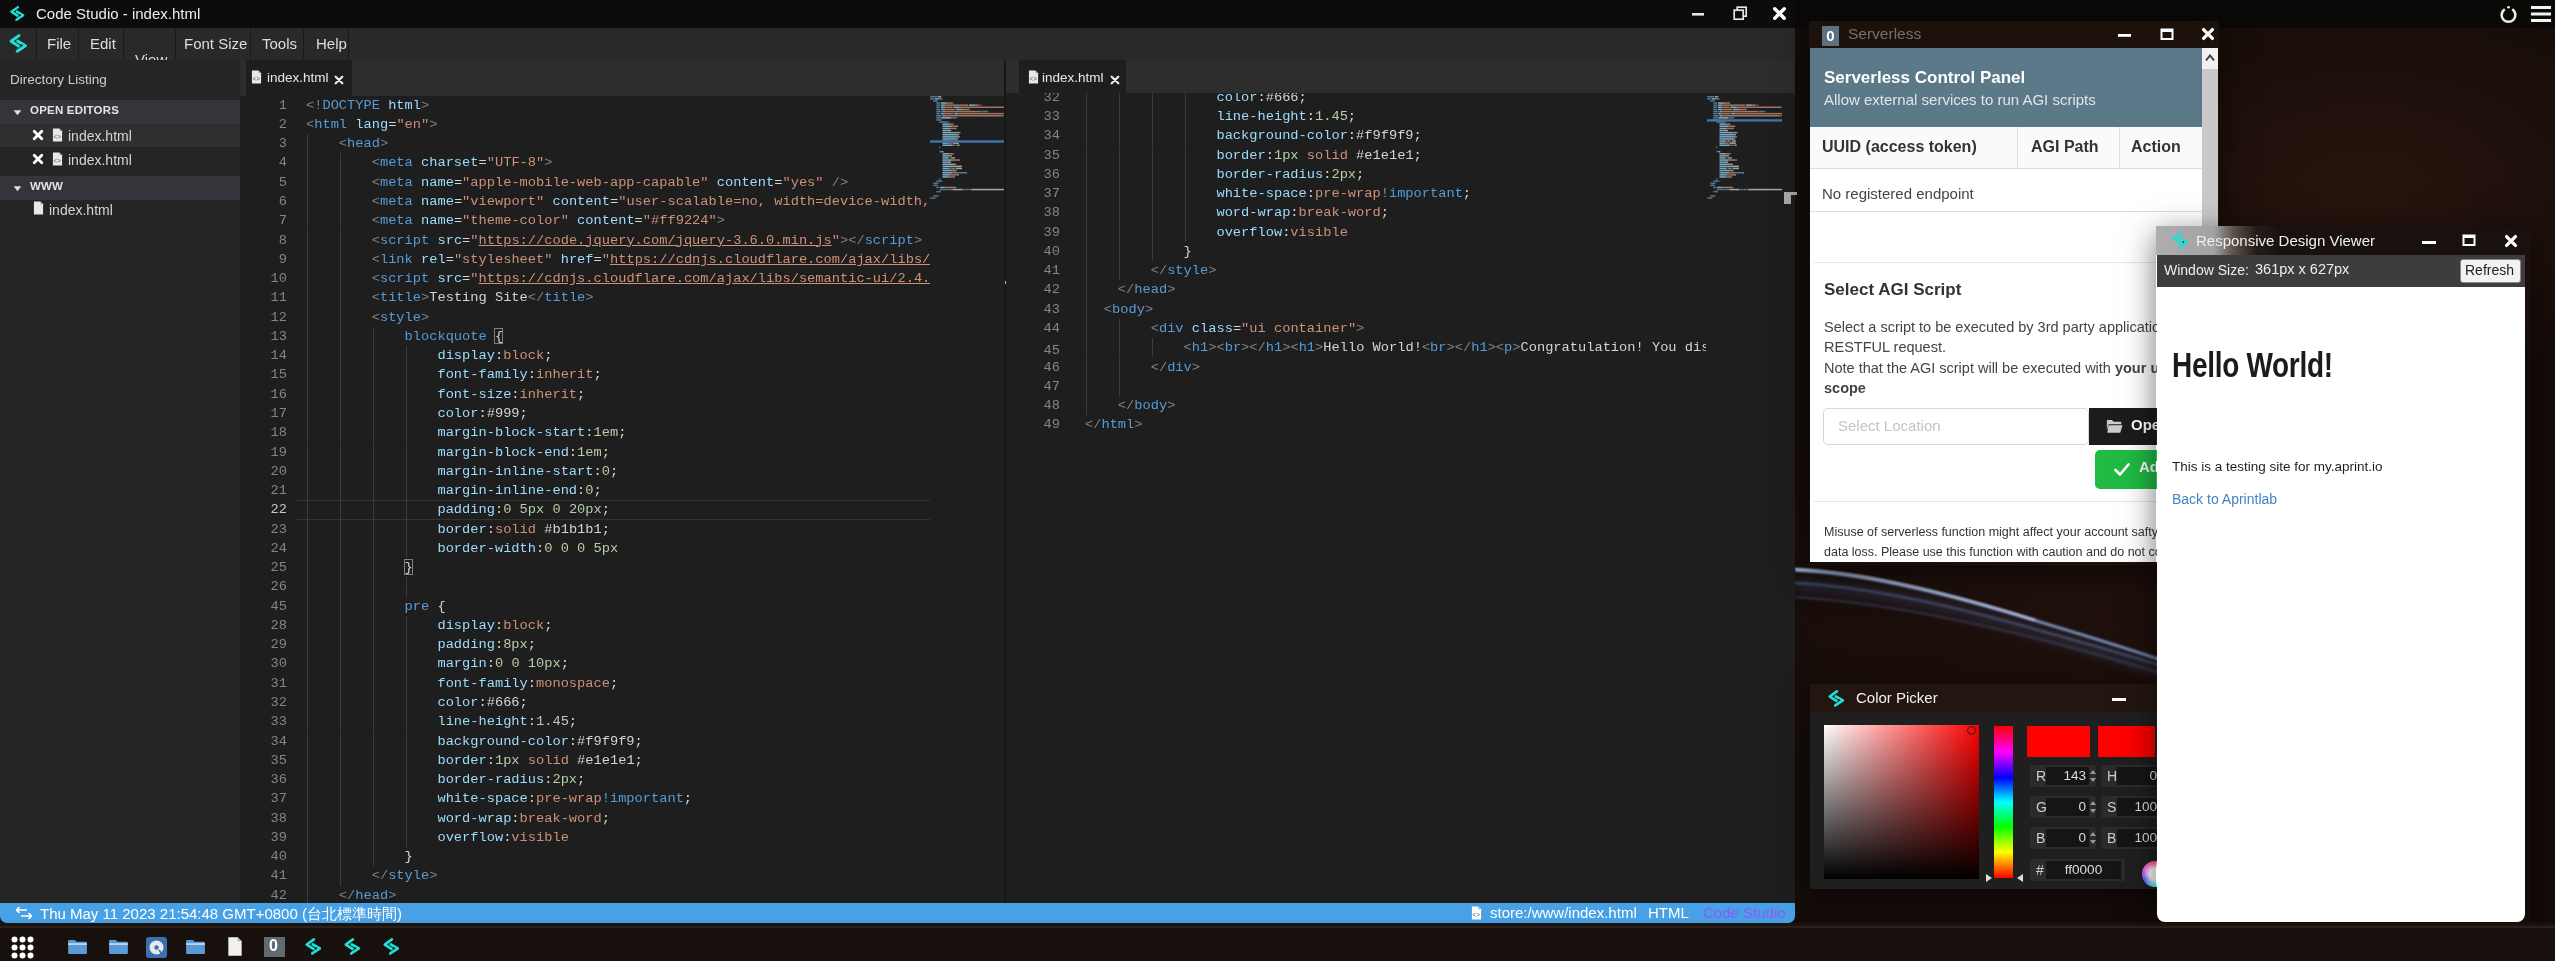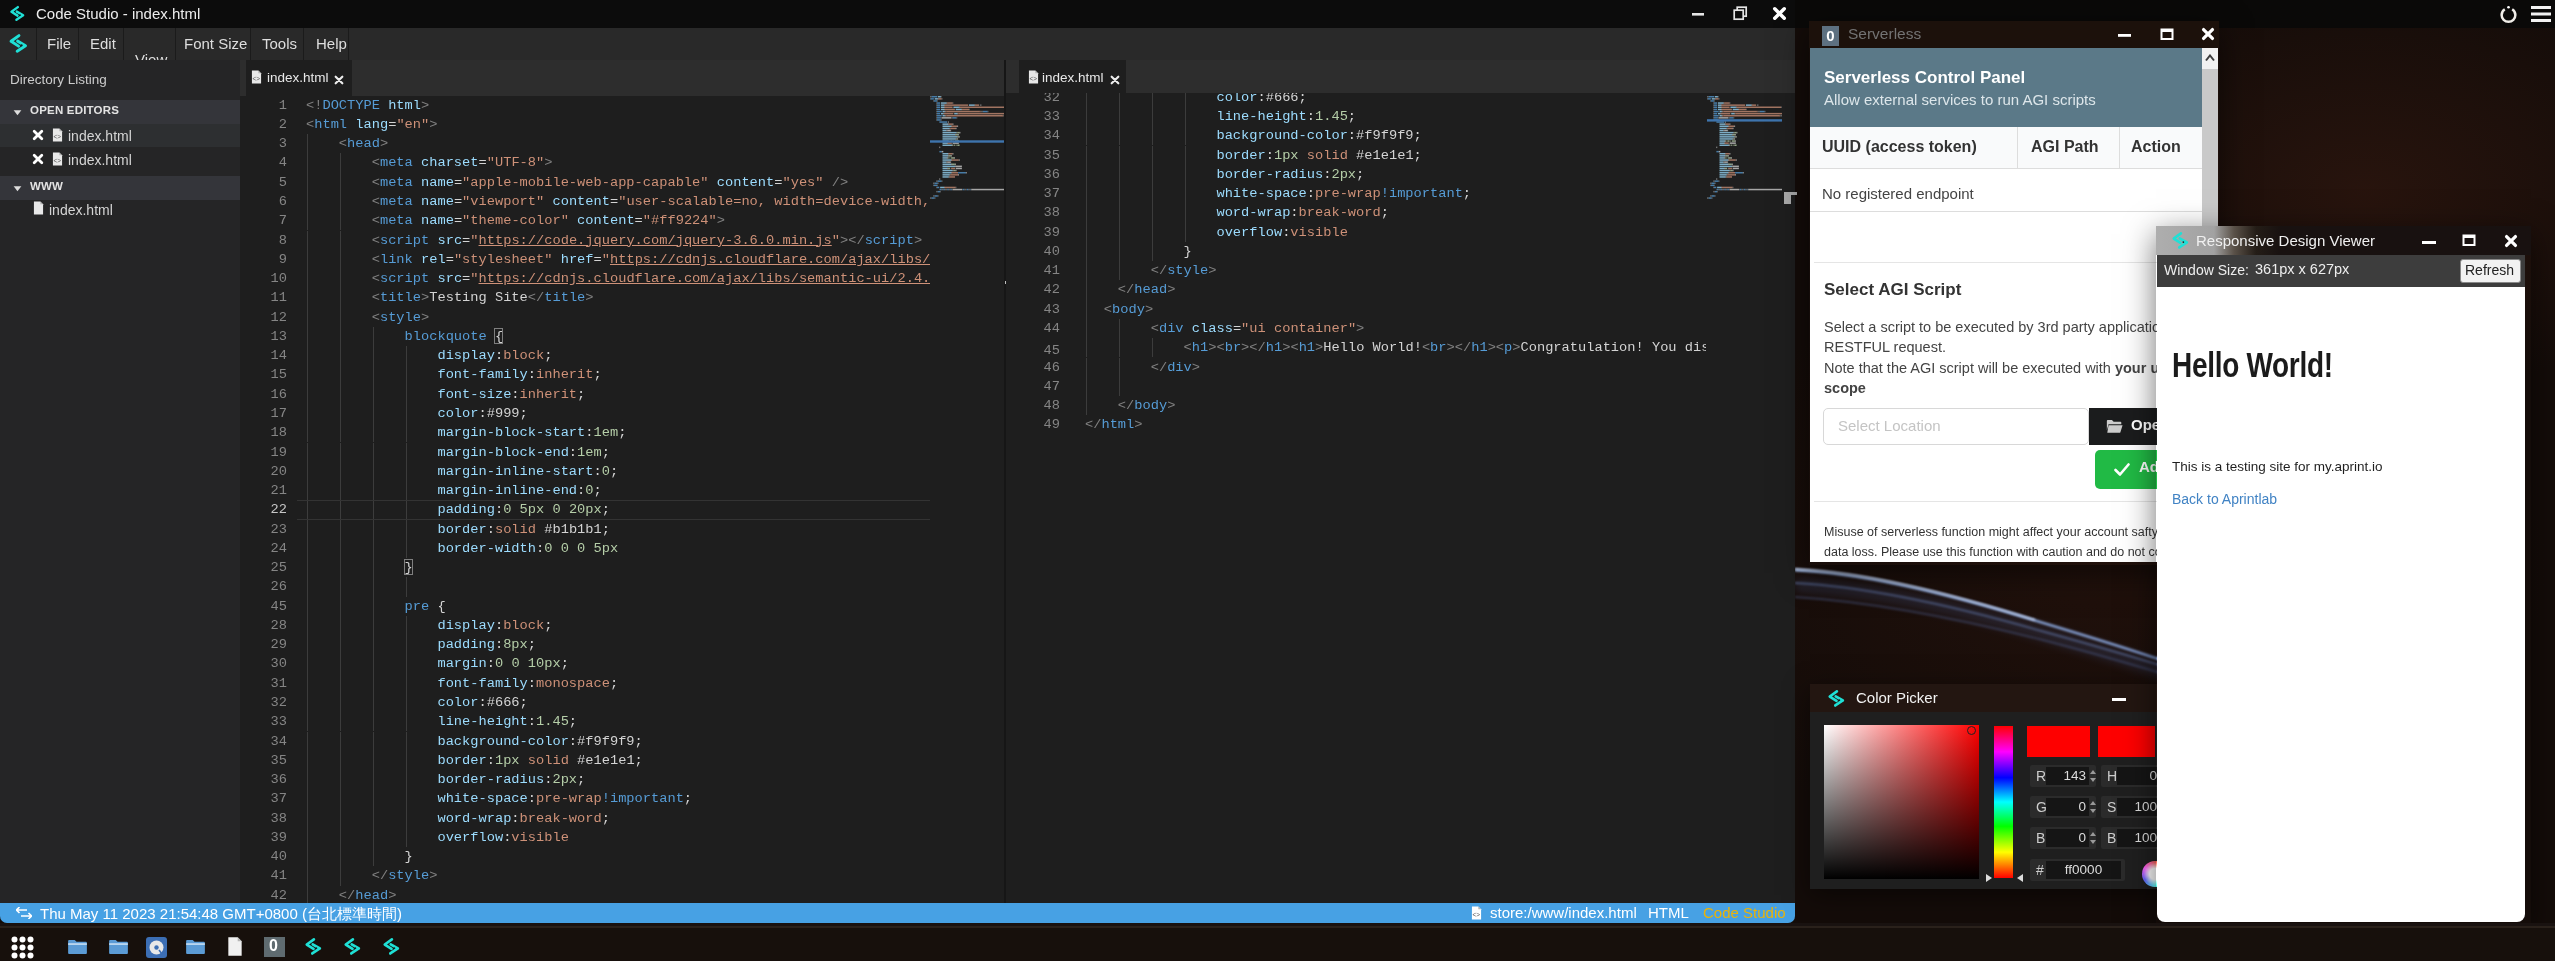--- a/index.html
+++ b/index.html
@@ -930,21 +930,21 @@
 <path d="M12.5 6 L15.5 9 L12.5 12 M15.5 9 H5" stroke="#fff" stroke-width="1.6" fill="none"></path>
     </svg>
 <div class="abs" style="left:40px;top:905px;font-size:15px;color:#fff">Thu May 11 2023 21:54:48 GMT+0800 (台北標準時間)</div>
 <svg style="position:absolute;left:1471px;top:906px;width:11px;height:14px" viewBox="0 0 12 14">
       <path d="M1 0 H8 L11 3 V14 H1 Z" fill="#fff"></path>
       <path d="M8 0 L8 3 L11 3 Z" fill="#b5b5b5"></path>
       <text x="5.6" y="11.5" font-size="7" fill="#555" text-anchor="middle" font-family="Liberation Sans">&lt;&gt;</text>
     </svg>
 <div class="abs" style="left:1490px;top:904px;font-size:15px;color:#fff">store:/www/index.html</div>
 <div class="abs" style="left:1648px;top:904px;font-size:15px;color:#fff">HTML</div>
-<div class="abs" style="left:1703px;top:904px;font-size:15px;color:#eab308">Code Studio</div>
+<div class="abs" style="left:1703px;top:904px;font-size:15px;color:#8b5cf6">Code Studio</div>
 </div>
 <div class="abs" style="left:1809px;top:21px;width:410px;height:544px;box-shadow:0 8px 30px rgba(0,0,0,0.55)">
 <div class="abs" style="left:0;top:0;width:410px;height:27px;background:#1c110b"></div>
 <div class="abs" style="left:13px;top:5px;width:17px;height:20px;background:#5d7080;text-align:center;font-size:15px;font-weight:bold;color:#fff;line-height:20px">0</div>
 <div class="abs" style="left:39px;top:4px;font-size:15.5px;color:#737373">Serverless</div>
 <svg class="abs" style="left:309px;top:13px;width:13px;height:3px">
       <rect width="13" height="2.8" fill="#fff"></rect>
     </svg>
 <svg class="abs" style="left:351px;top:6px;width:14px;height:14px" viewBox="0 0 14 14">
       <rect x="1.5" y="2.5" width="11" height="9.5" fill="none" stroke="#fff" stroke-width="2"></rect>

